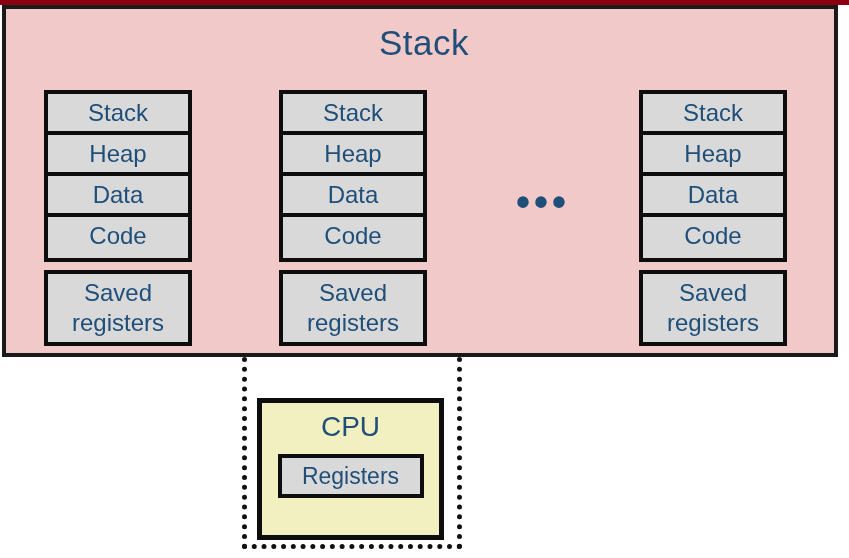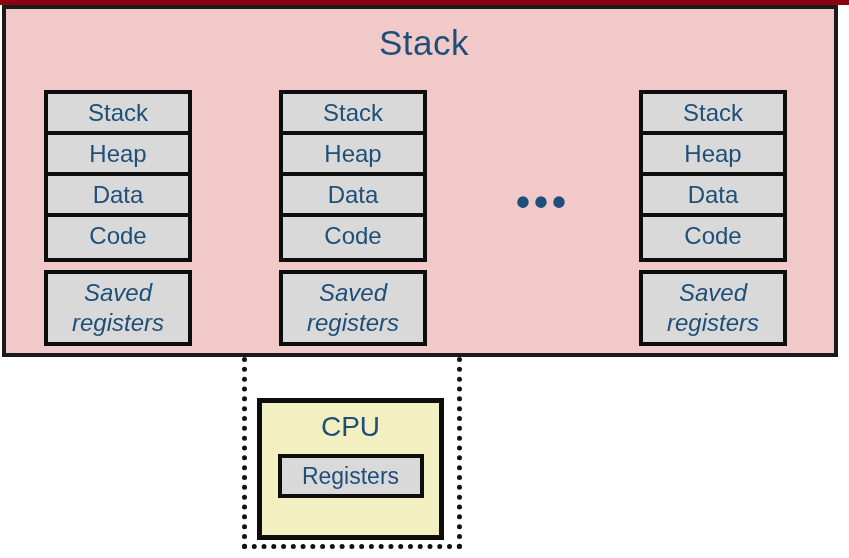--- a/index.html
+++ b/index.html
@@ -82,21 +82,20 @@
     border: 4px solid #0d0d0d;
     box-sizing: border-box;
     background: #d9d9d9;
     color: #1F4E79;
     font-size: 24px;
     display: flex;
     flex-direction: column;
     align-items: center;
     justify-content: center;
     line-height: 30px;
-    font-style: italic;
   }
 
   
   .ellipsis {
     position: absolute;
     left: 497px;
     top: 173px;
     width: 80px;
     text-align: center;
     font-size: 40px;

